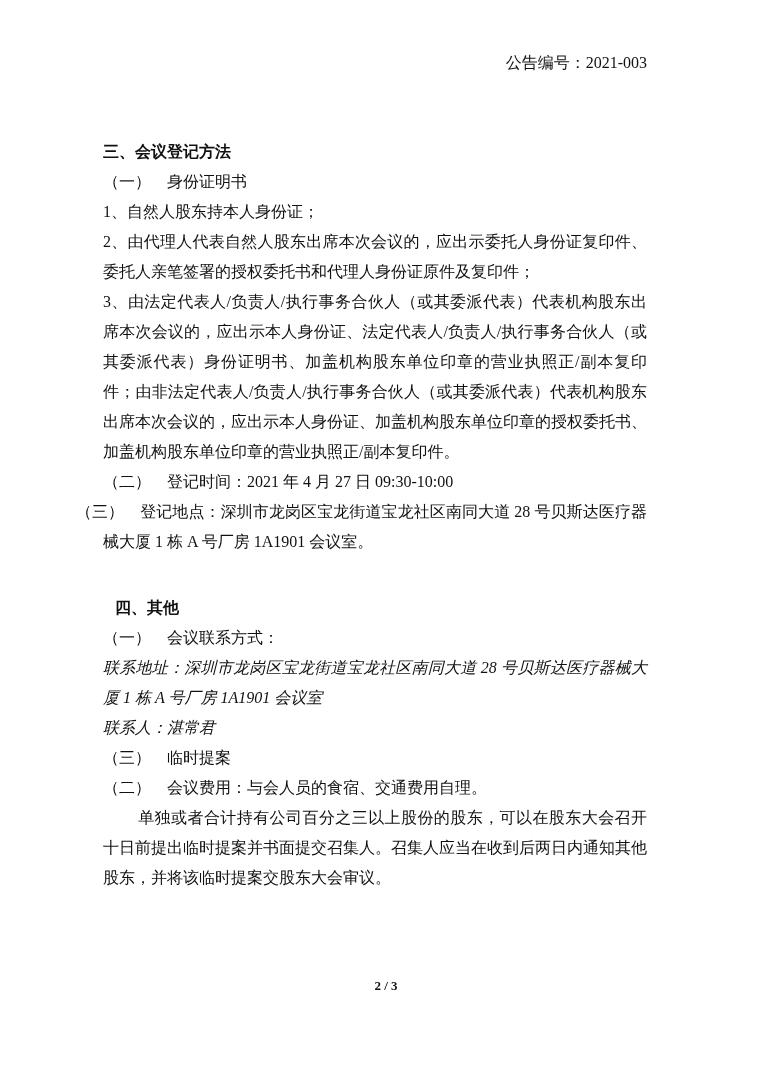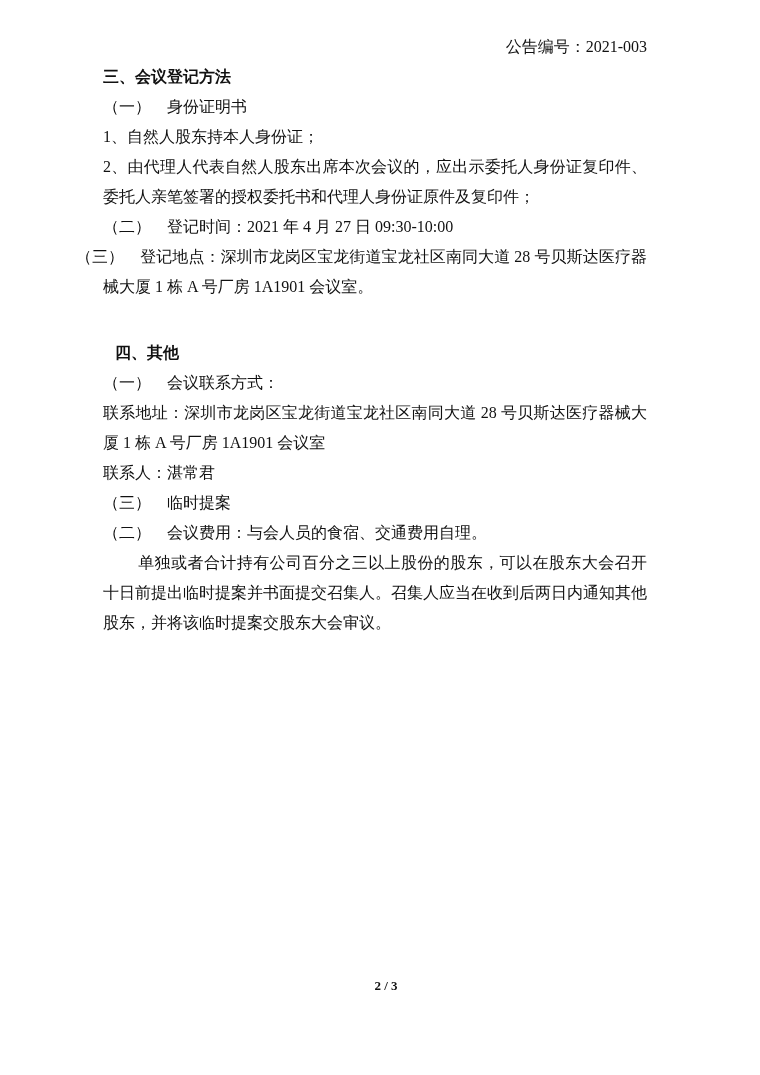--- a/index.html
+++ b/index.html
@@ -6,43 +6,43 @@
   .page {
     width: 760px;
     height: 1075px;
     background: #ffffff;
     position: relative;
     overflow: hidden;
     font-family: "Liberation Serif", "DejaVu Serif", serif;
     color: #111111;
   }
   .content {
-    padding: 32px 113px 0 103px;
+    padding: 48px 113px 0 103px;
     font-size: 16px;
     line-height: 30px;
     text-align: justify;
   }
   .content p, .content h2 {
     margin: 0;
     padding: 0;
     font-size: 16px;
     font-weight: normal;
   }
   .doc-num {
     text-align: right;
     padding-right: 28px;
   }
   h2.sec { font-weight: bold; }
-  h2.sec3 { }
+  h2.sec3 { margin-top: 59px; }
   h2.sec4 { margin-top: 36px; margin-left: 12px; }
   .hang {
     padding-left: 1.7em;
     text-indent: -1.7em;
   }
-  .ind { margin-left: 1.85em; }
+  .ind { margin-left: 1.85em; font-style: italic; }
   .para-indent { text-indent: 2.2em; }
   .footer {
     position: absolute;
     left: 12px;
     right: 0;
     top: 978px;
     text-align: center;
     font-size: 13px;
     font-weight: bold;
     font-family: "Liberation Serif", "DejaVu Serif", serif;
@@ -58,20 +58,21 @@
     <p class="doc-num">公告编号：2021-003</p>
 
     <h2 class="sec sec3">三、会议登记方法</h2>
 
     <p>（一）　身份证明书</p>
 
     <p>1、自然人股东持本人身份证；</p>
 
     <p>2、由代理人代表自然人股东出席本次会议的，应出示委托人身份证复印件、委托人亲笔签署的授权委托书和代理人身份证原件及复印件；</p>
 
+    <p>3、由法定代表人/负责人/执行事务合伙人（或其委派代表）代表机构股东出席本次会议的，应出示本人身份证、法定代表人/负责人/执行事务合伙人（或其委派代表）身份证明书、加盖机构股东单位印章的营业执照正/副本复印件；由非法定代表人/负责人/执行事务合伙人（或其委派代表）代表机构股东出席本次会议的，应出示本人身份证、加盖机构股东单位印章的授权委托书、加盖机构股东单位印章的营业执照正/副本复印件。</p>
 
     <p>（二）　登记时间：2021 年 4 月 27 日 09:30-10:00</p>
 
     <p class="hang">（三）　登记地点：深圳市龙岗区宝龙街道宝龙社区南同大道 28 号贝斯达医疗器械大厦 1 栋 A 号厂房 1A1901 会议室。</p>
 
     <h2 class="sec sec4">四、其他</h2>
 
     <p>（一）　会议联系方式：</p>
 
     <p class="ind">联系地址：深圳市龙岗区宝龙街道宝龙社区南同大道 28 号贝斯达医疗器械大厦 1 栋 A 号厂房 1A1901 会议室</p>

